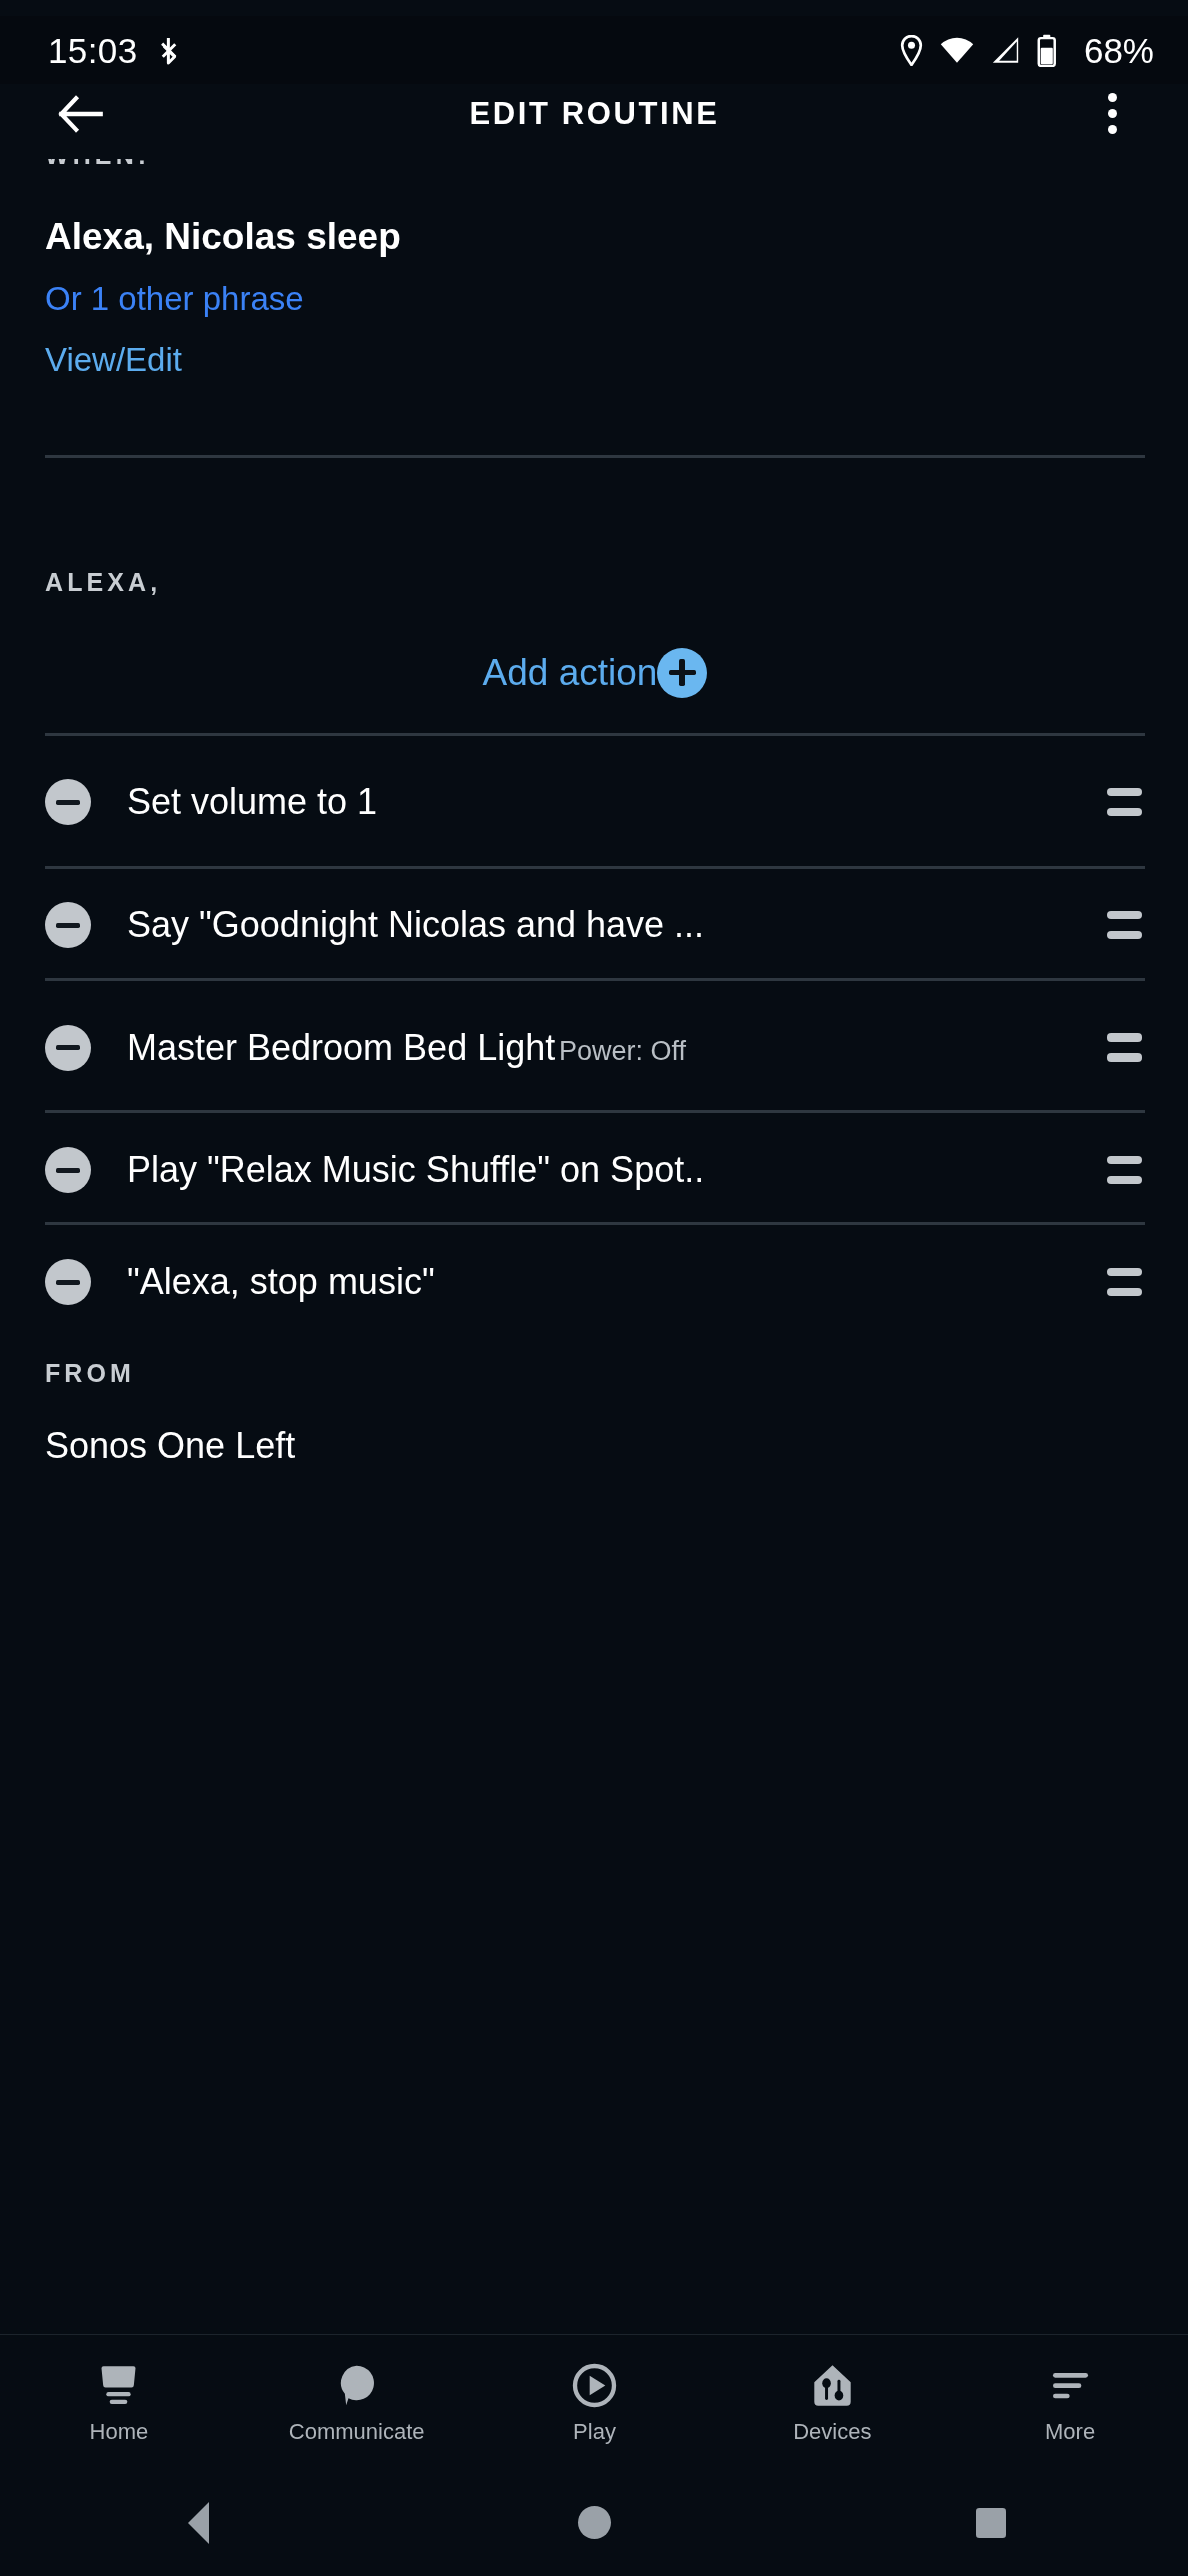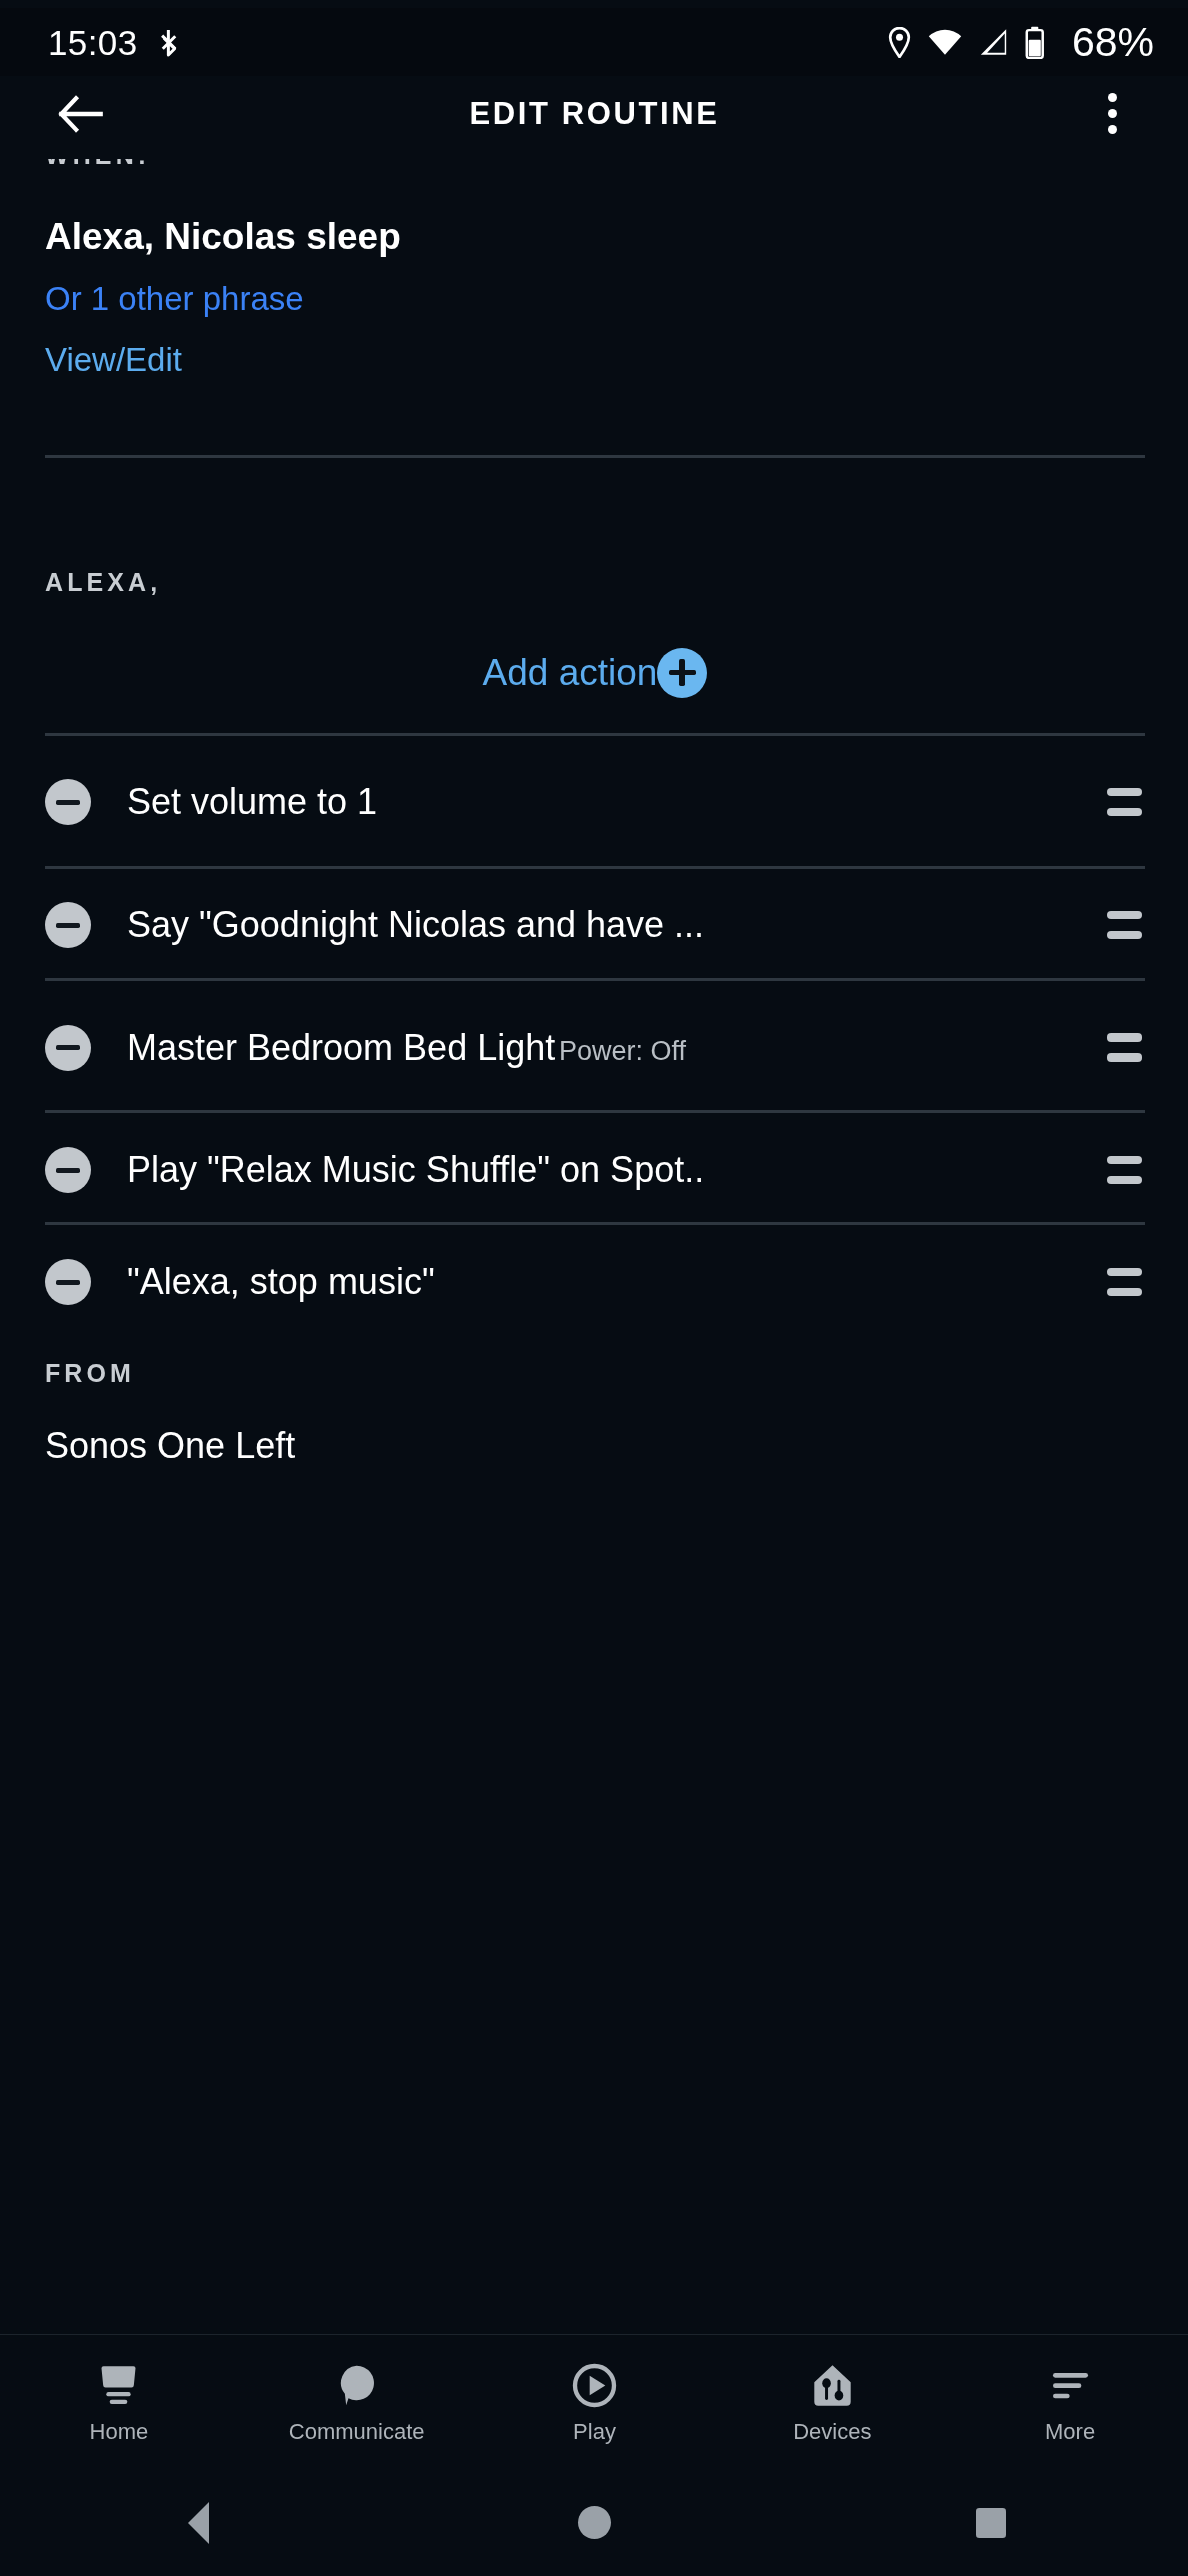--- a/index.html
+++ b/index.html
@@ -10,36 +10,36 @@
     overflow:hidden;
   }
   #screen {
     position:relative;
     width:1189px; height:2576px;
     background:#060c13;
   }
 
   
   .statusbar {
-    position:absolute; top:8px; left:0;
+    position:absolute; top:16px; left:0;
     width:1189px; height:68px;
     background:#05090f;
     display:flex; align-items:center;
     justify-content:space-between;
     padding:0 35px 0 48px;
     gap:39px;
   }
   .sb-left { display:flex; align-items:center; gap:16.5px; }
   .sb-time {
     color:#ffffff; font-size:35px; font-weight:500;
     letter-spacing:0.4px; line-height:1;
   }
   .sb-right { display:flex; align-items:center; gap:15px; }
   .sb-batt-text {
-    color:#ffffff; font-size:41px; font-weight:500; line-height:1;
+    color:#ffffff; font-size:35px; font-weight:500; line-height:1;
     margin-left:11px;
   }
   .ico { display:block; }
 
   
   .appbar {
     position:absolute; top:68px; left:0;
     width:1189px; height:91px;
     display:flex; align-items:center;
   }

